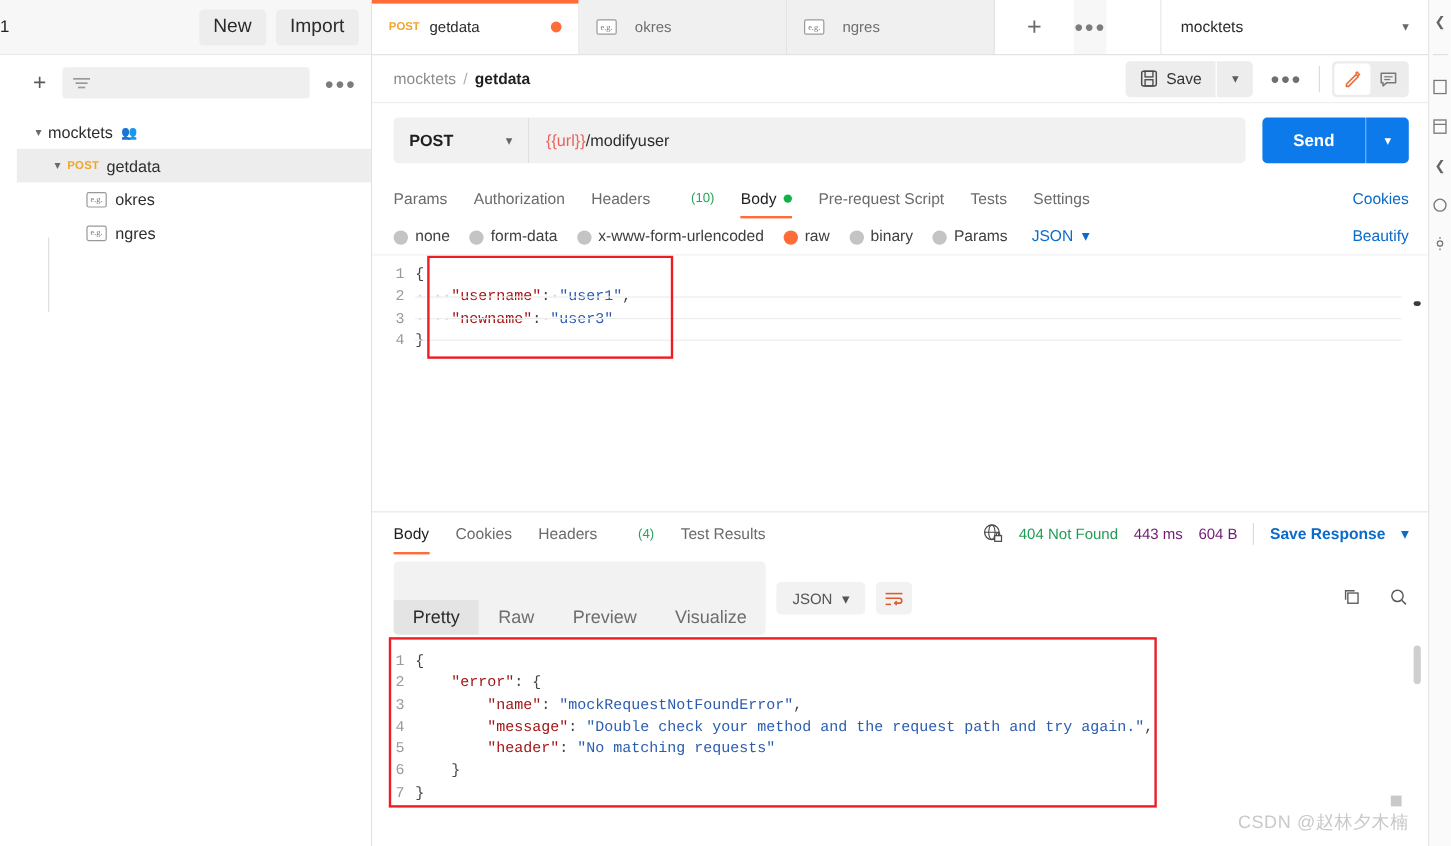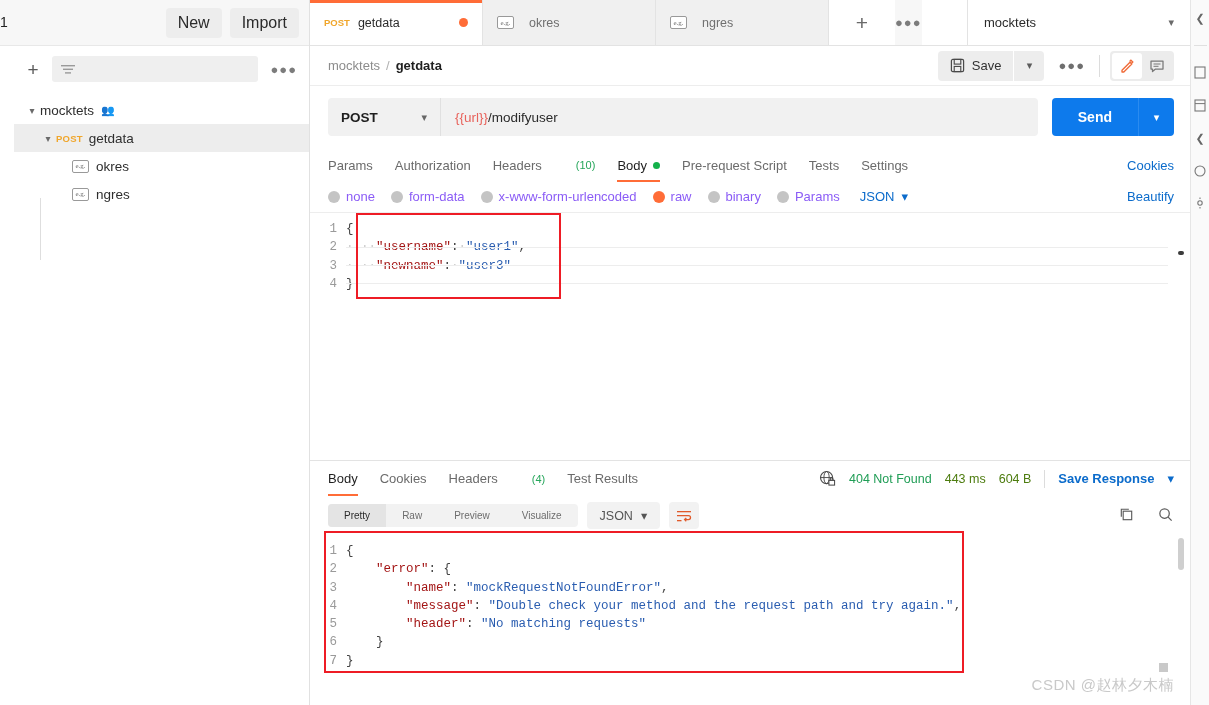--- a/index.html
+++ b/index.html
@@ -198,21 +198,21 @@
   .grn { color: #26a65b; font-size: 11px; padding-left: 28px; }
   .green-dot { width: 7px; height: 7px; border-radius: 50%; background: #14b14b; display:inline-block;}
   .link-blue { color: #0b6bcb; font-size: 13px; cursor: pointer; }
   .push-right { margin-left: auto; }
 
   
   .bodytypes {
     display: flex; align-items: center; padding: 7px 16px 8px 18px; gap: 16px;
     border-bottom: 1px solid #ededed;
   }
-  .radio { display: flex; align-items: center; gap: 6px; font-size: 13px; color: #8b5cf6; cursor: pointer;}
+  .radio { display: flex; align-items: flex-end; gap: 6px; font-size: 13px; color: #404040; cursor: pointer;}
   .rd { width: 12px; height: 12px; border-radius: 50%; background: #c4c4c4; }
   .rd.sel { background: #ff6c37; }
   .json-sel { display: flex; align-items: center; gap: 7px; color: #0b6bcb; font-size: 13px; cursor: pointer; margin-left: 4px;}
 
   
   .editor-area { flex: 1; position: relative; background: #fff; overflow: hidden; }
   .code-wrap {
     display: flex; font-family: "Liberation Mono", monospace;
     font-size: 12.5px; line-height: 18.3px; padding-top: 7px;
   }
@@ -235,32 +235,32 @@
     position: absolute; right: 6px; width: 6px; background: #3b3b3b; border-radius: 3px;
   }
 
   
   .response { border-top: 1px solid #e3e3e3; background: #fff; }
   .resp-tabs {
     display: flex; align-items: center; padding: 0 16px 0 18px; gap: 22px; height: 35px;
   }
   .resp-meta { margin-left: auto; display: flex; align-items: center; gap: 13px; font-size: 12.5px; }
   .meta-code { color: #1f9d55; }
-  .meta-num { color: #4d7c0f; }
+  .meta-num { color: #701a75; }
   .meta-div { width: 1px; height: 18px; background: #dcdcdc; }
   .globe-icon { color: #4a4a4a; display: flex; align-items: center;}
 
   .resp-toolbar {
     display: flex; align-items: center; padding: 6px 16px 6px 18px; gap: 0;
   }
   .seg {
     display: flex; background: #f2f2f2; border-radius: 4px; overflow: hidden; margin-right: 9px;
   }
   .seg-item {
-    padding: 6px 16px; font-size: 10px; color: #6d6d6d; cursor: pointer;
+    padding: 6px 16px; font-size: 15px; color: #6d6d6d; cursor: pointer; margin-top: 32px;
   }
   .seg-item.on { background: #e4e4e4; color: #2b2b2b; }
   .fmt-sel {
     display: flex; align-items: center; gap: 8px; background: #f2f2f2;
     border-radius: 4px; padding: 6px 13px; font-size: 12.5px; color: #555; cursor: pointer;
     margin-right: 9px;
   }
   .wrap-btn {
     background: #f2f2f2; border-radius: 4px; width: 30px; height: 27px;
     display: flex; align-items: center; justify-content: center; cursor: pointer;

